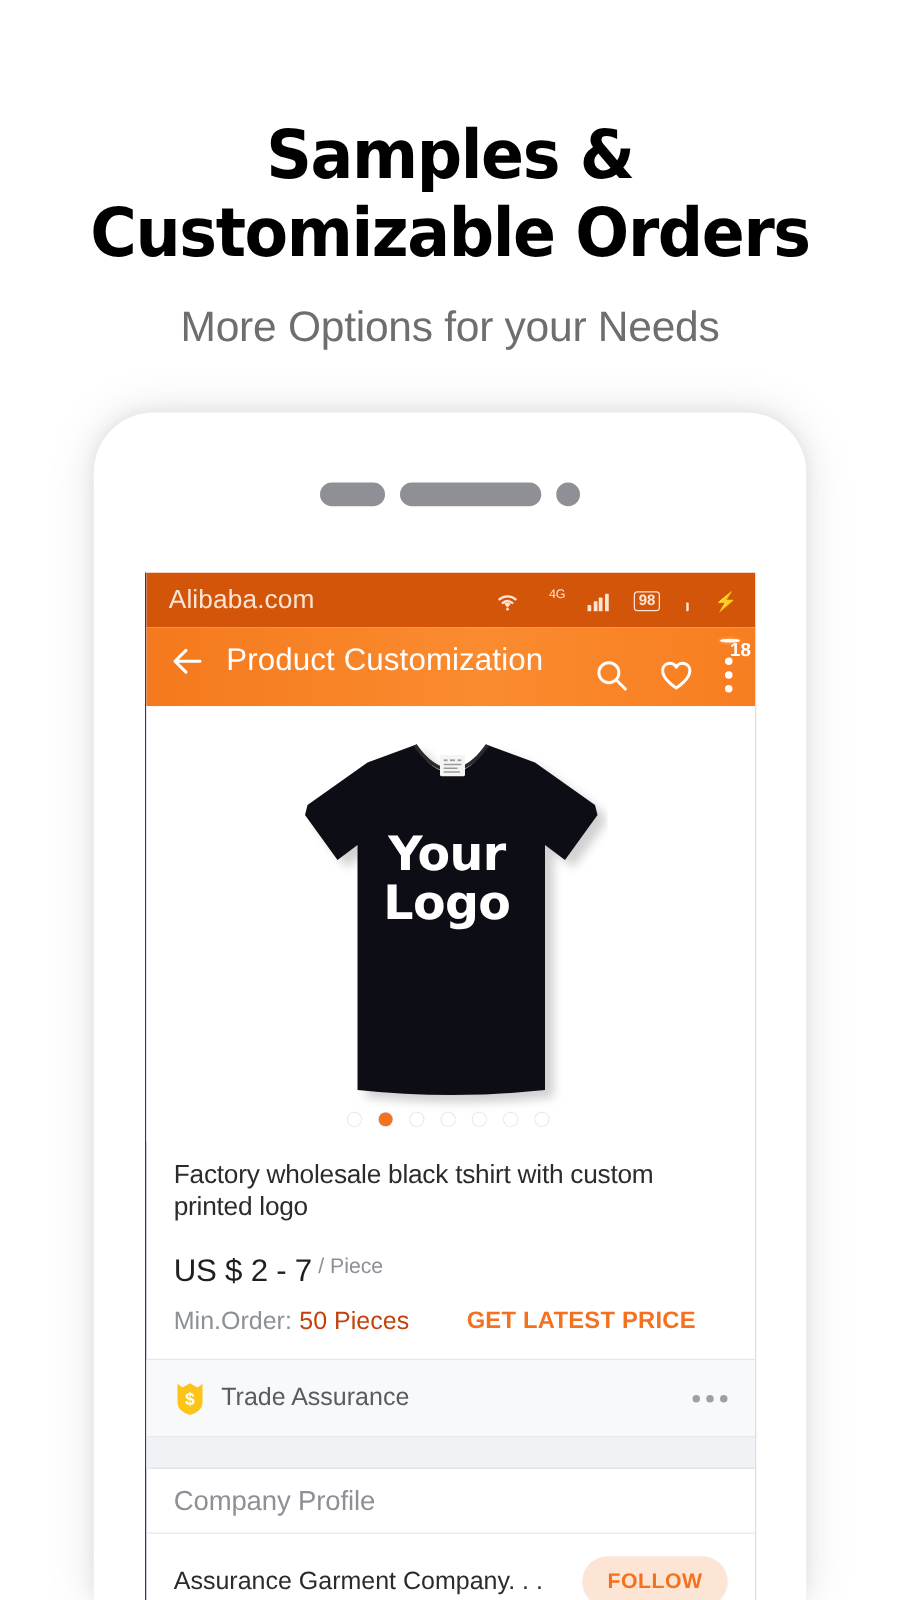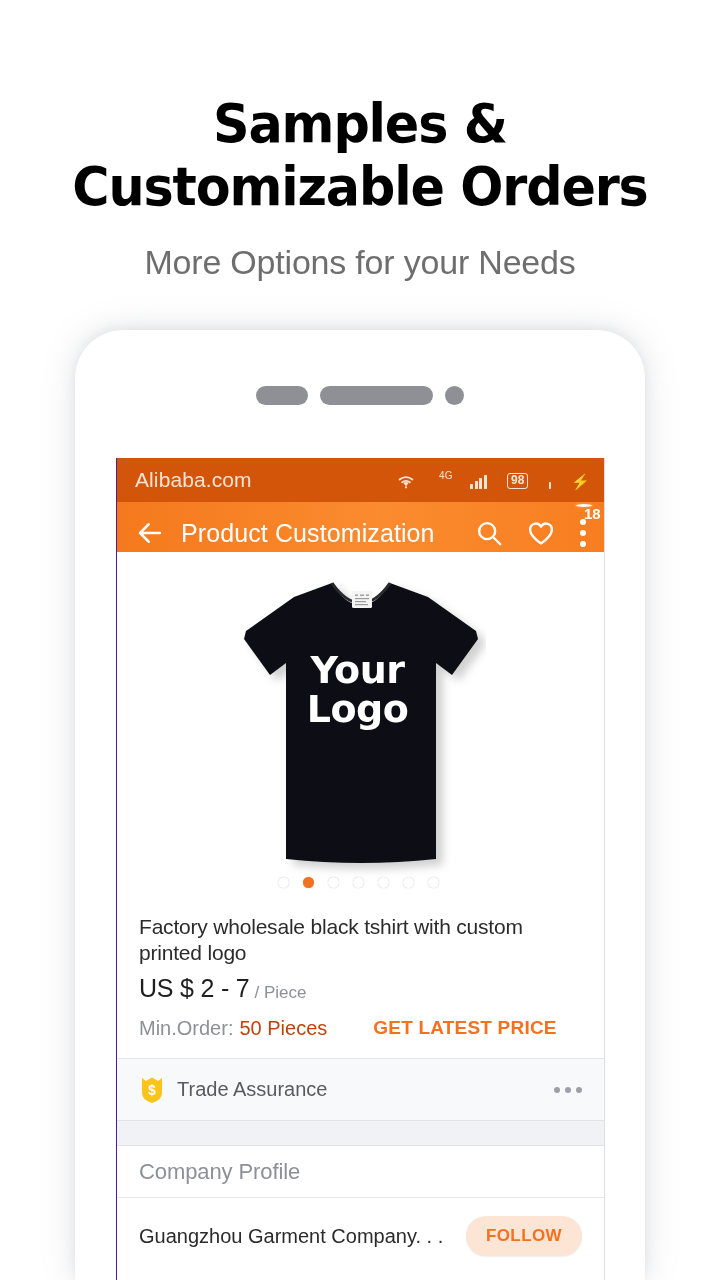--- a/index.html
+++ b/index.html
@@ -76,23 +76,23 @@
   .batt {
     border:1.6px solid #fde4d2; border-radius:3px; padding:0 3px;
     font-size:12px; color:#fde4d2; height:16px; line-height:13px;
     display:flex; align-items:center;font-weight:bold;
   }
   .batt-tip { width:2px; height:7px; background:#fde4d2; border-radius:0 1px 1px 0; margin-left:1px; }
   .bolt { font-size:15px; color:#fde4d2; line-height:1; }
 
   
   .appbar {
-    height:50px;
+    height:63px;
     background:linear-gradient(90deg,#f5791d 0%,#fb8b2f 55%,#f77e20 100%);
-    display:flex; align-items:center; padding:12px 16px 0 18px; position:relative;
+    display:flex; padding:12px 16px 0 18px; position:relative;
   }
   .back-arrow { width:30px; height:30px; flex:none; }
   .appbar-title {
     color:#fff; font-size:25px; margin-left:16px; letter-spacing:0.1px; white-space:nowrap;
   }
   .appbar-actions { margin-left:auto; display:flex; align-items:center; gap:22px; }
   .ic { width:30px; height:30px; display:block; flex:none; }
   .kebab { position:relative; width:10px; height:34px; display:flex; flex-direction:column;
            justify-content:center; align-items:center; gap:5px; }
   .kebab span { width:6px; height:6px; border-radius:50%; background:#fff; display:block; }
@@ -117,21 +117,21 @@
   }
   .dots { position:absolute; bottom:12px; left:0; right:0;
           display:flex; justify-content:center; gap:14px; padding-right:4px; }
   .dot { width:11px; height:11px; border-radius:50%; background:#fff;
          box-shadow:0 0 1px rgba(0,0,0,.35); }
   .dot.on { background:#f4711f; }
 
   
   .info { padding:14px 22px 18px; border-bottom:1px solid #e6e8ea; }
   .prod-title { font-size:21px; color:#2b2b2b; line-height:26px; letter-spacing:-0.2px; }
-  .price-row { margin-top:8px; display:flex; align-items:flex-end; }
+  .price-row { margin-top:24px; display:flex; align-items:flex-start; }
   .price { font-size:25px; color:#1f1f1f; letter-spacing:-0.2px; }
   .price-unit { font-size:17px; color:#8d9096; margin-left:5px; }
   .minrow { margin-top:14px; display:flex; align-items:flex-start; }
   .min-label { font-size:20px; color:#8d9096; }
   .min-val { font-size:20px; color:#c2410c; margin-left:6px; }
   .latest { font-size:19px; color:#f4711f; font-weight:bold; margin-left:46px; letter-spacing:0.2px; }
 
   
   .trade { height:62px; background:#f8f9fa; display:flex; align-items:center;
            padding:0 22px; border-bottom:1px solid #e1e4e7; }
@@ -287,19 +287,19 @@
             <i></i>
           </span>
       </div>
 
       <div class="spacer"></div>
 
       <div class="cp-head">
         <span class="cp-head-t">Company Profile</span>
       </div>
       <div class="cp-row">
-        <span class="cp-name">Guangzhou Garment Company. . .</span>
+        <span class="cp-name">Assurance Garment Company. . .</span>
         <button class="follow">FOLLOW</button>
       </div>
 
     </div>
   </div>
 </div>
 
 </body></html>

